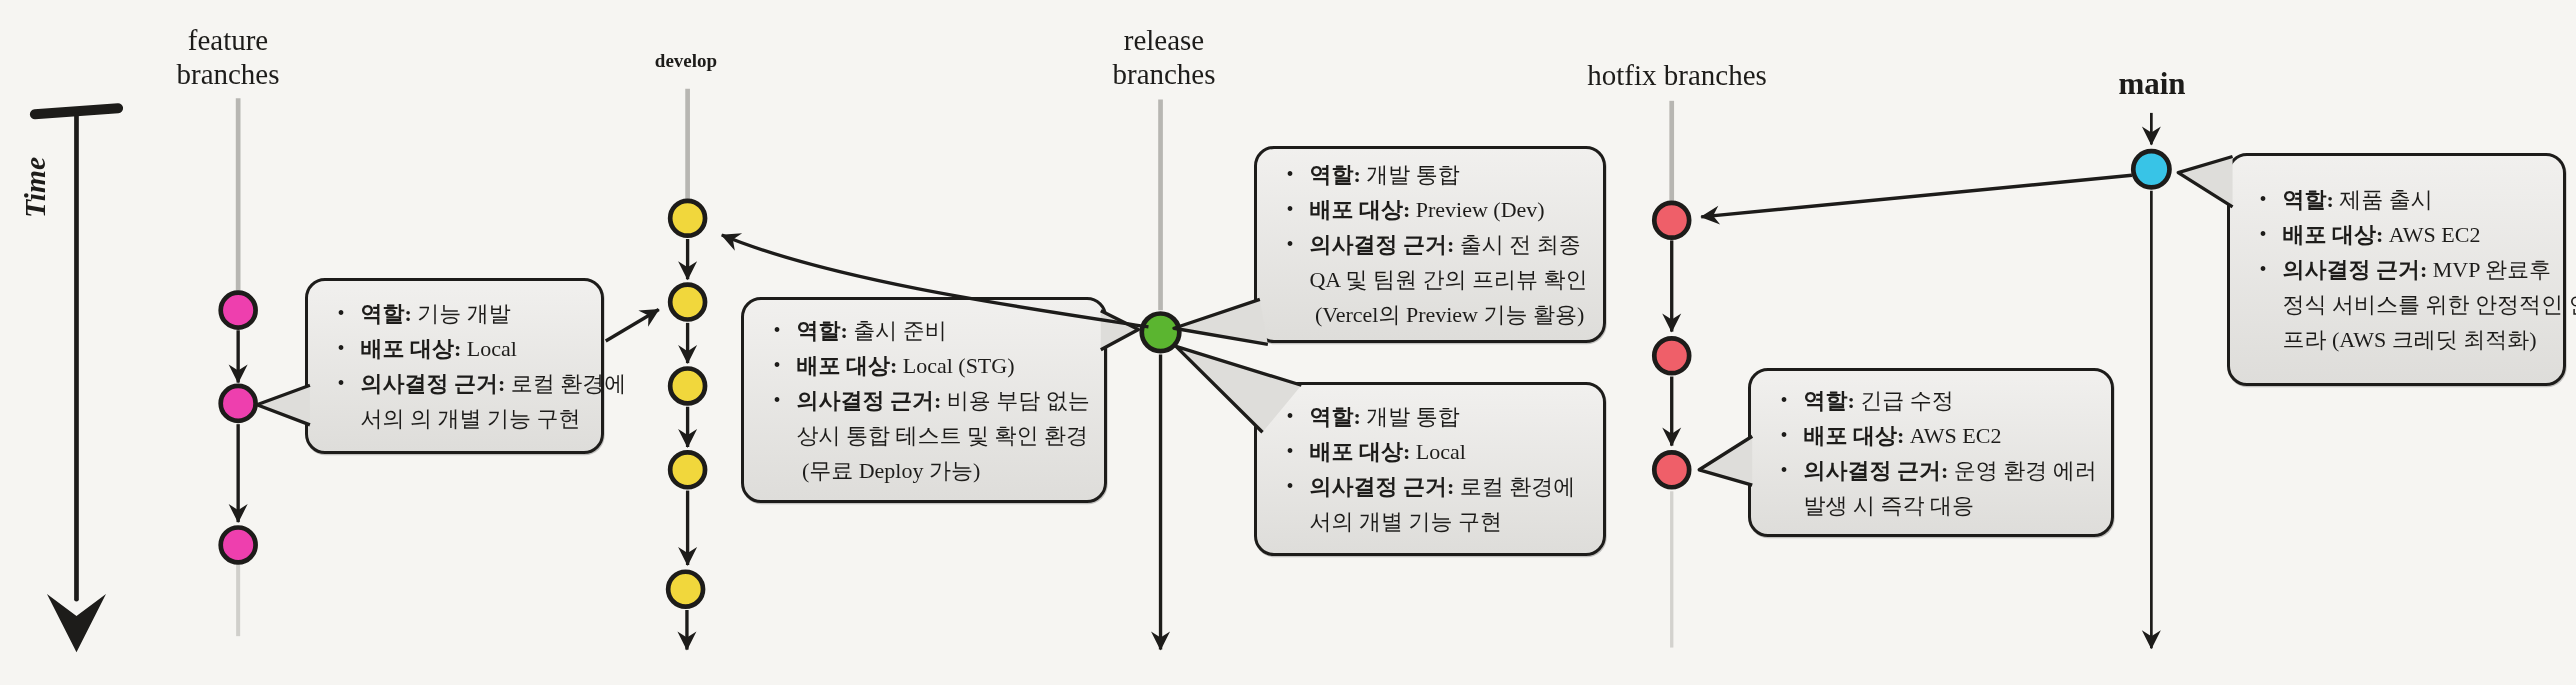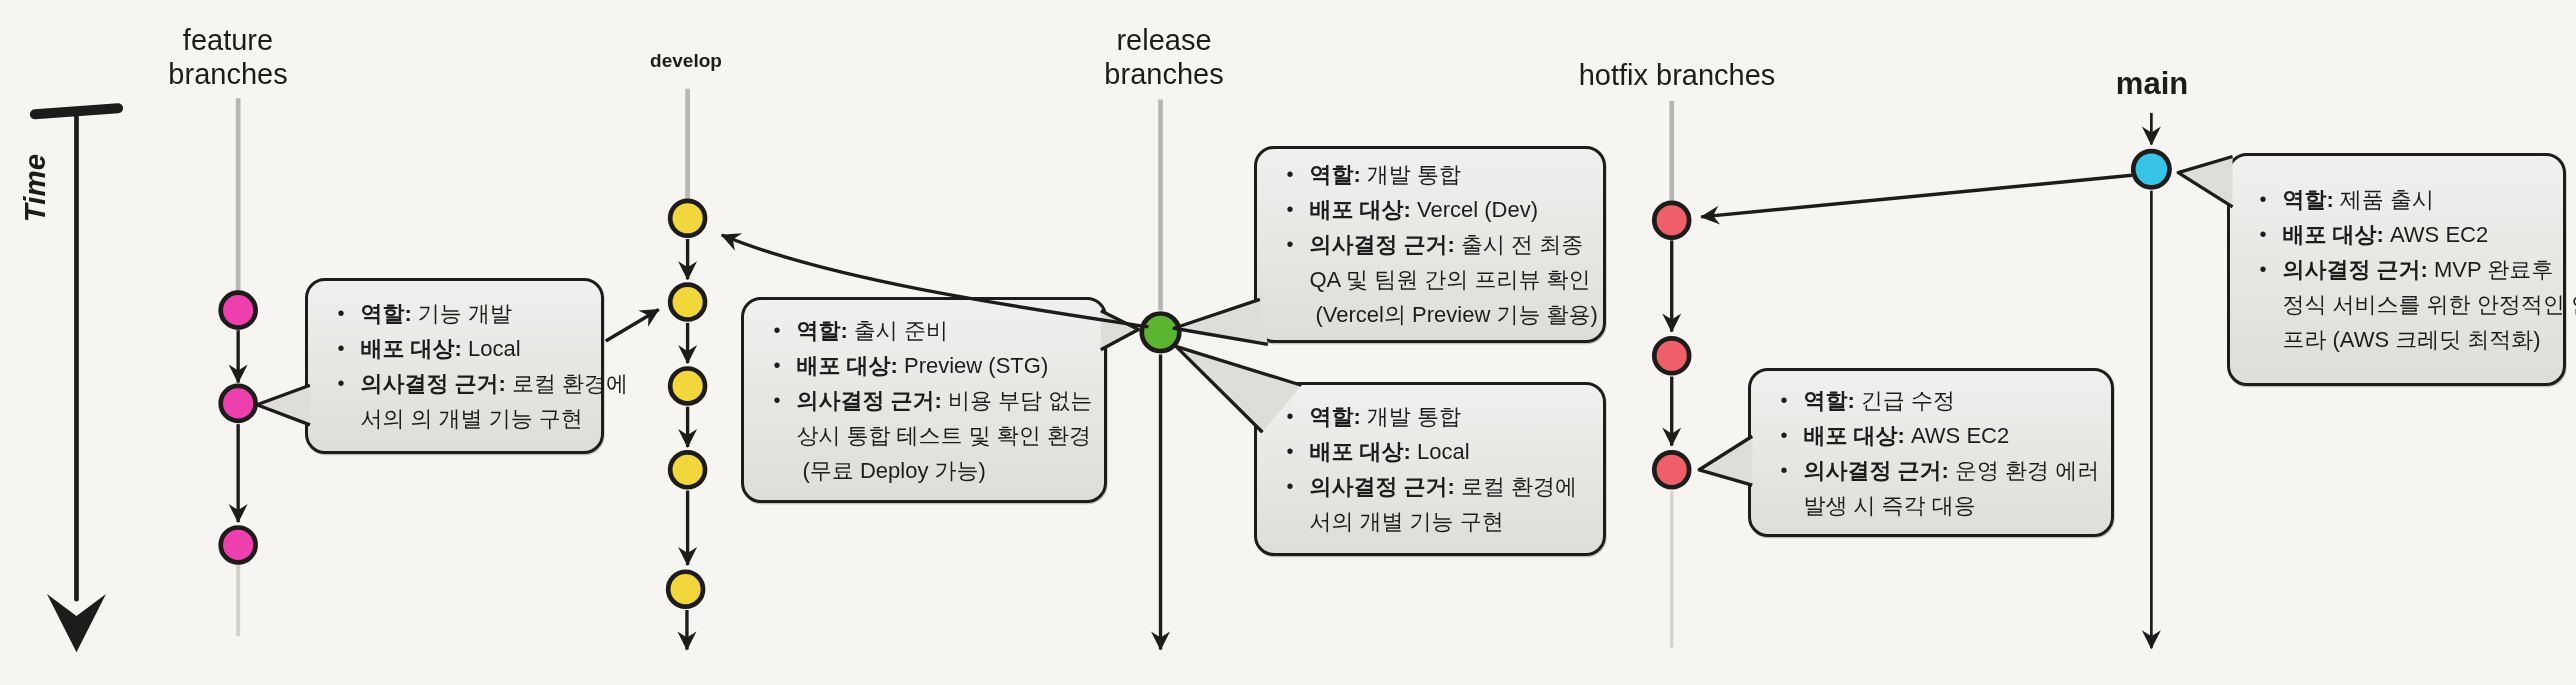--- a/index.html
+++ b/index.html
@@ -2,21 +2,21 @@
 <html style="--bg: #f6f5f2; --ink: #1d1c1a; --line-gray: #b7b6b2; --box-fill: #f1f0ee; --box-fill2: #deddda; --feature-dot: #ee3fae; --develop-dot: #f1d73c; --release-dot: #5bb530; --hotfix-dot: #ef5f69; --main-dot: #38c4e7;font-size:10.7px"><head>
 <meta charset="utf-8">
 <style>
   :root{
     --bg:#f6f5f2; --ink:#1d1c1a; --line-gray:#b7b6b2;
     --box-fill:#f1f0ee; --box-fill2:#deddda;
   }
   *{margin:0;padding:0;box-sizing:border-box;}
   html,body{width:2576px;height:686px;overflow:hidden;}
   body{background:var(--bg);font-family:"Liberation Sans","DejaVu Sans",sans-serif;color:var(--ink);}
-  .stage{position:relative;width:2120px;height:686px;}
+  .stage{position:relative;width:2120px;height:686px;font-family:Liberation Serif, serif;}
   svg.layer{position:absolute;left:0;top:0;}
   .layerA{z-index:1;}
   .boxes{z-index:2;}
   .layerB{z-index:3;}
   .hdr{position:absolute;z-index:2;text-align:center;transform:translateX(-50%);
        font-size:29px;line-height:34px;white-space:pre-line;letter-spacing:0px;color:var(--ink);}
   .hdr.bold{font-weight:bold;}
   .time-label{position:absolute;z-index:2;left:-12px;top:171px;width:94px;text-align:center;
        font-size:29.5px;font-weight:bold;font-style:italic;transform:rotate(-90deg);}
   .callout{position:absolute;border:3.4px solid var(--ink);border-radius:20px;
@@ -113,31 +113,31 @@
         <li><span class="bul">•</span><b>역할:</b> <span class="val">기능 개발</span></li>
         <li><span class="bul">•</span><b>배포 대상:</b> <span class="val">Local</span></li>
         <li><span class="bul">•</span><b>의사결정 근거:</b> <span class="val">로컬 환경에
 서의 의 개별 기능 구현</span></li>
       </ul>
     </div>
 
     <div class="callout" style="left:741px;top:297px;width:366px;height:206px;">
       <ul>
         <li><span class="bul">•</span><b>역할:</b> <span class="val">출시 준비</span></li>
-        <li><span class="bul">•</span><b>배포 대상:</b> <span class="val">Preview (STG)</span></li>
+        <li><span class="bul">•</span><b>배포 대상:</b> <span class="val">Local (STG)</span></li>
         <li><span class="bul">•</span><b>의사결정 근거:</b> <span class="val">비용 부담 없는
 상시 통합 테스트 및 확인 환경
  (무료 Deploy 가능)</span></li>
       </ul>
     </div>
 
     <div class="callout" style="left:1254px;top:146px;width:352px;height:197px;">
       <ul>
         <li><span class="bul">•</span><b>역할:</b> <span class="val">개발 통합</span></li>
-        <li><span class="bul">•</span><b>배포 대상:</b> <span class="val">Vercel (Dev)</span></li>
+        <li><span class="bul">•</span><b>배포 대상:</b> <span class="val">Preview (Dev)</span></li>
         <li><span class="bul">•</span><b>의사결정 근거:</b> <span class="val">출시 전 최종
 QA 및 팀원 간의 프리뷰 확인
  (Vercel의 Preview 기능 활용)</span></li>
       </ul>
     </div>
 
     <div class="callout" style="left:1254px;top:382px;width:352px;height:174px;">
       <ul>
         <li><span class="bul">•</span><b>역할:</b> <span class="val">개발 통합</span></li>
         <li><span class="bul">•</span><b>배포 대상:</b> <span class="val">Local</span></li>

